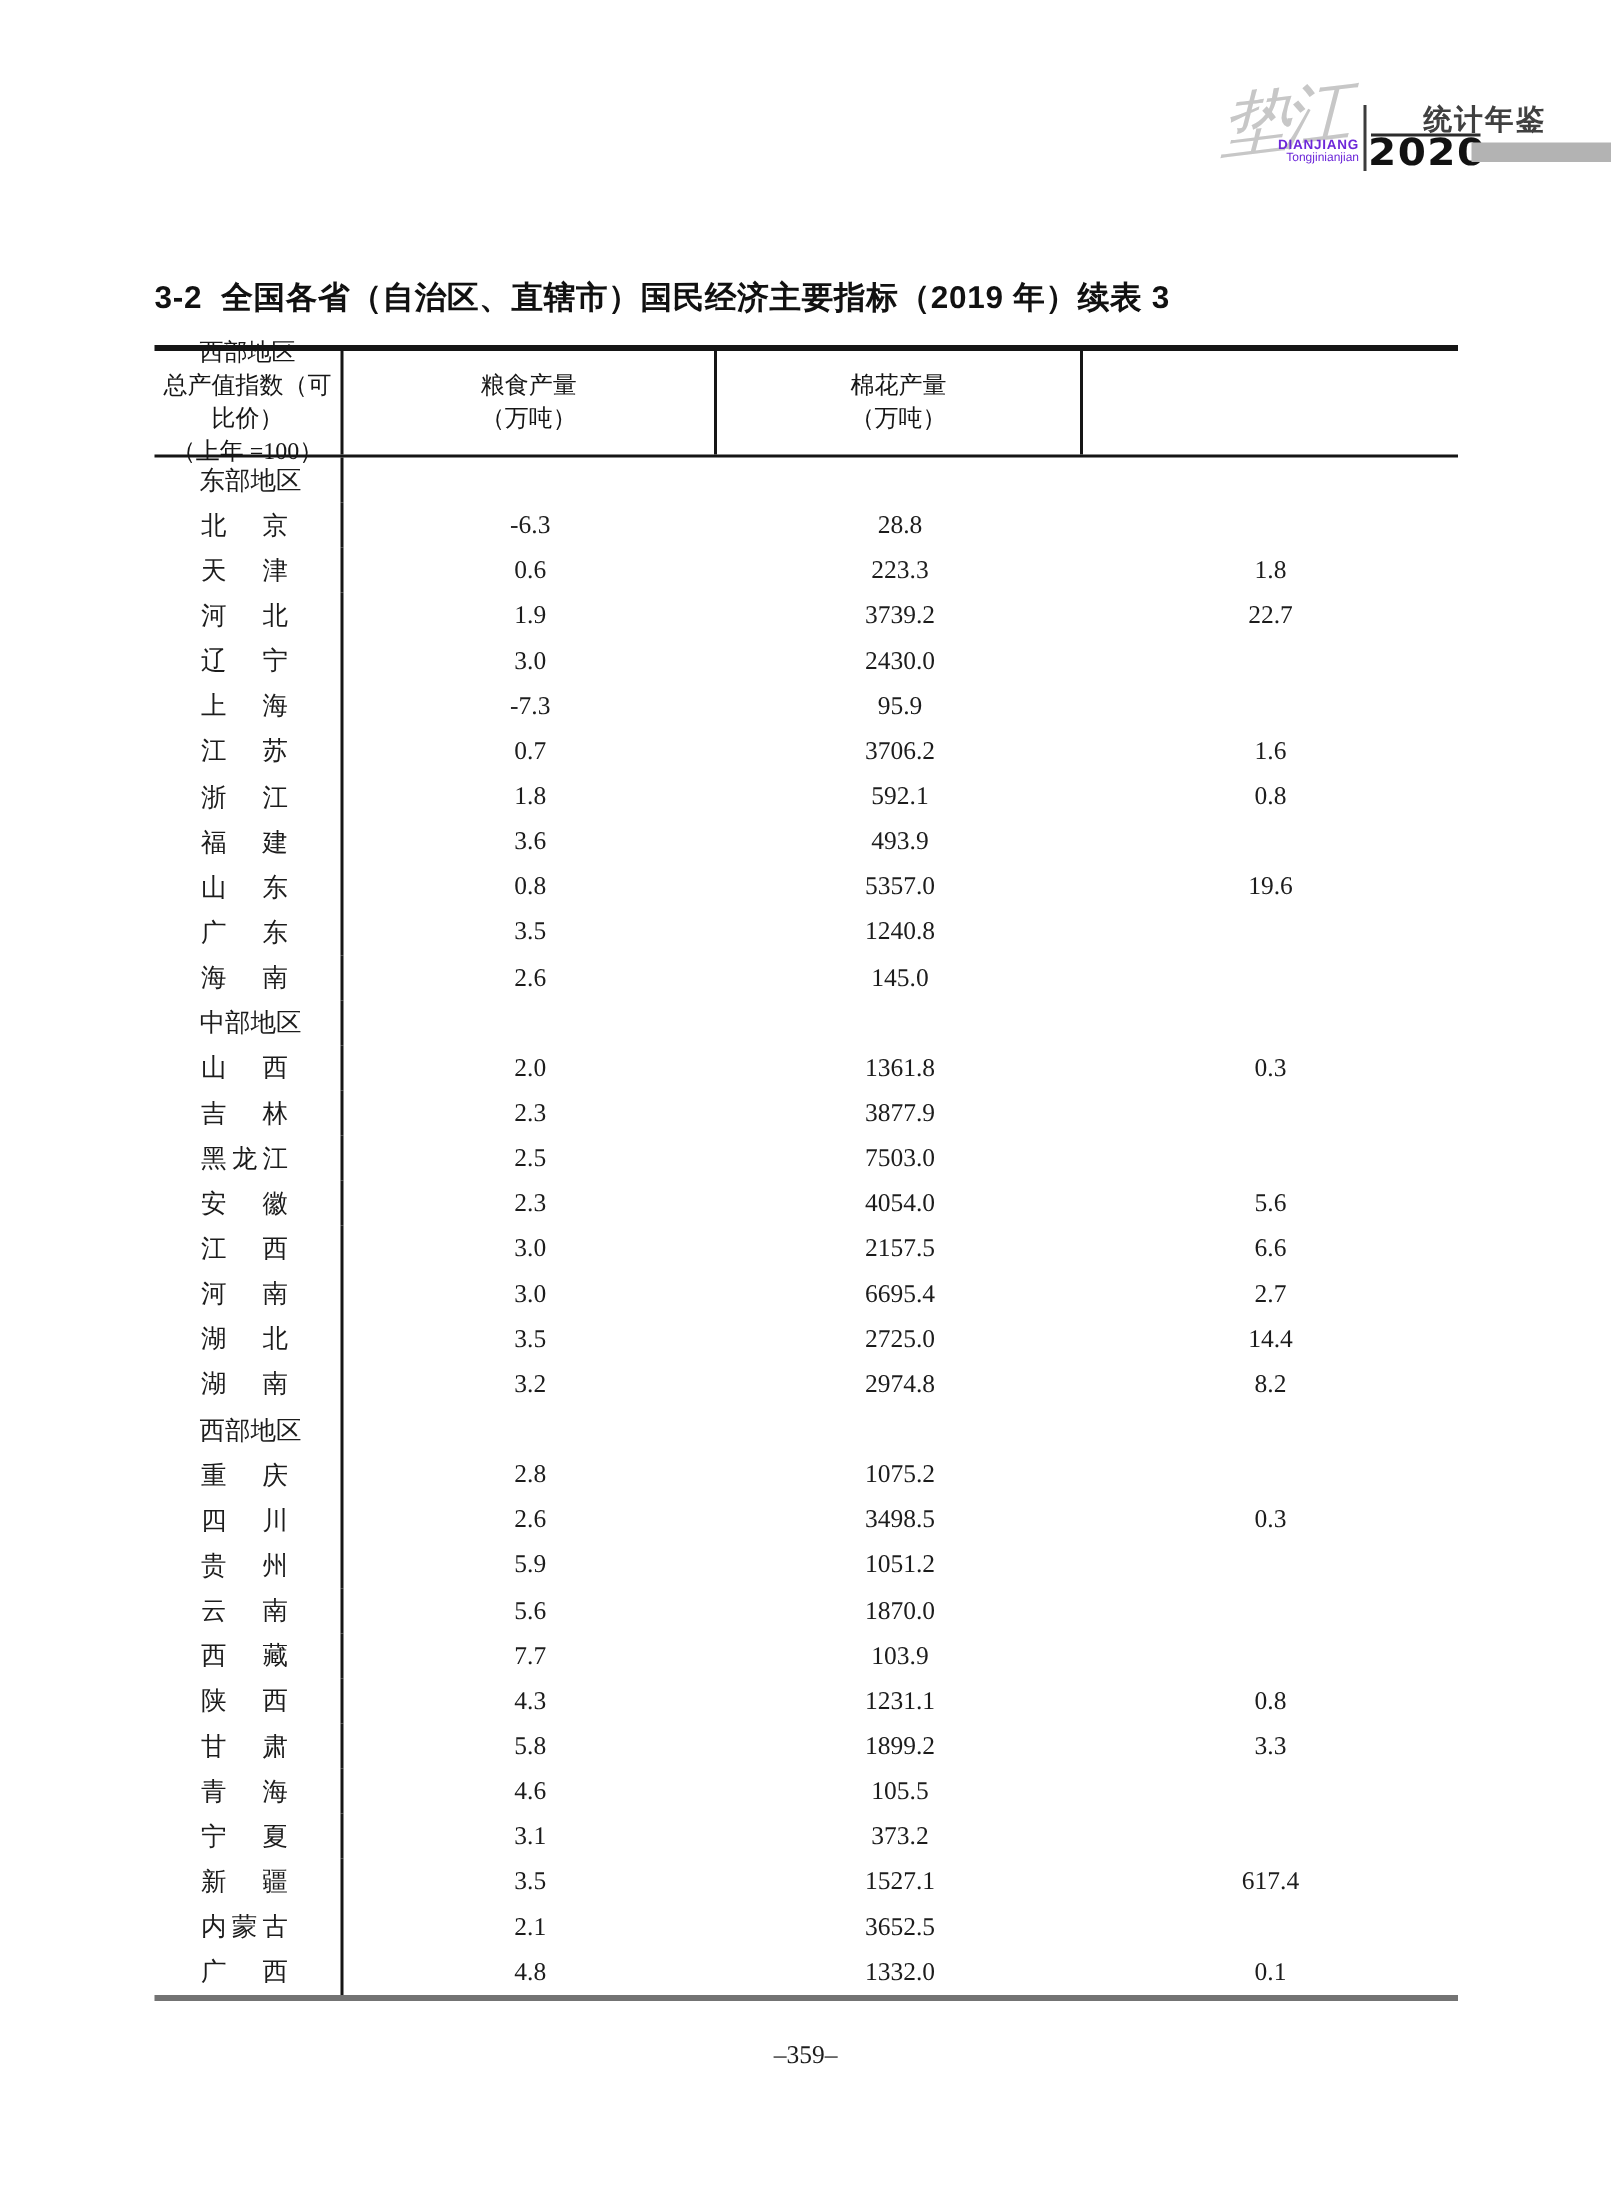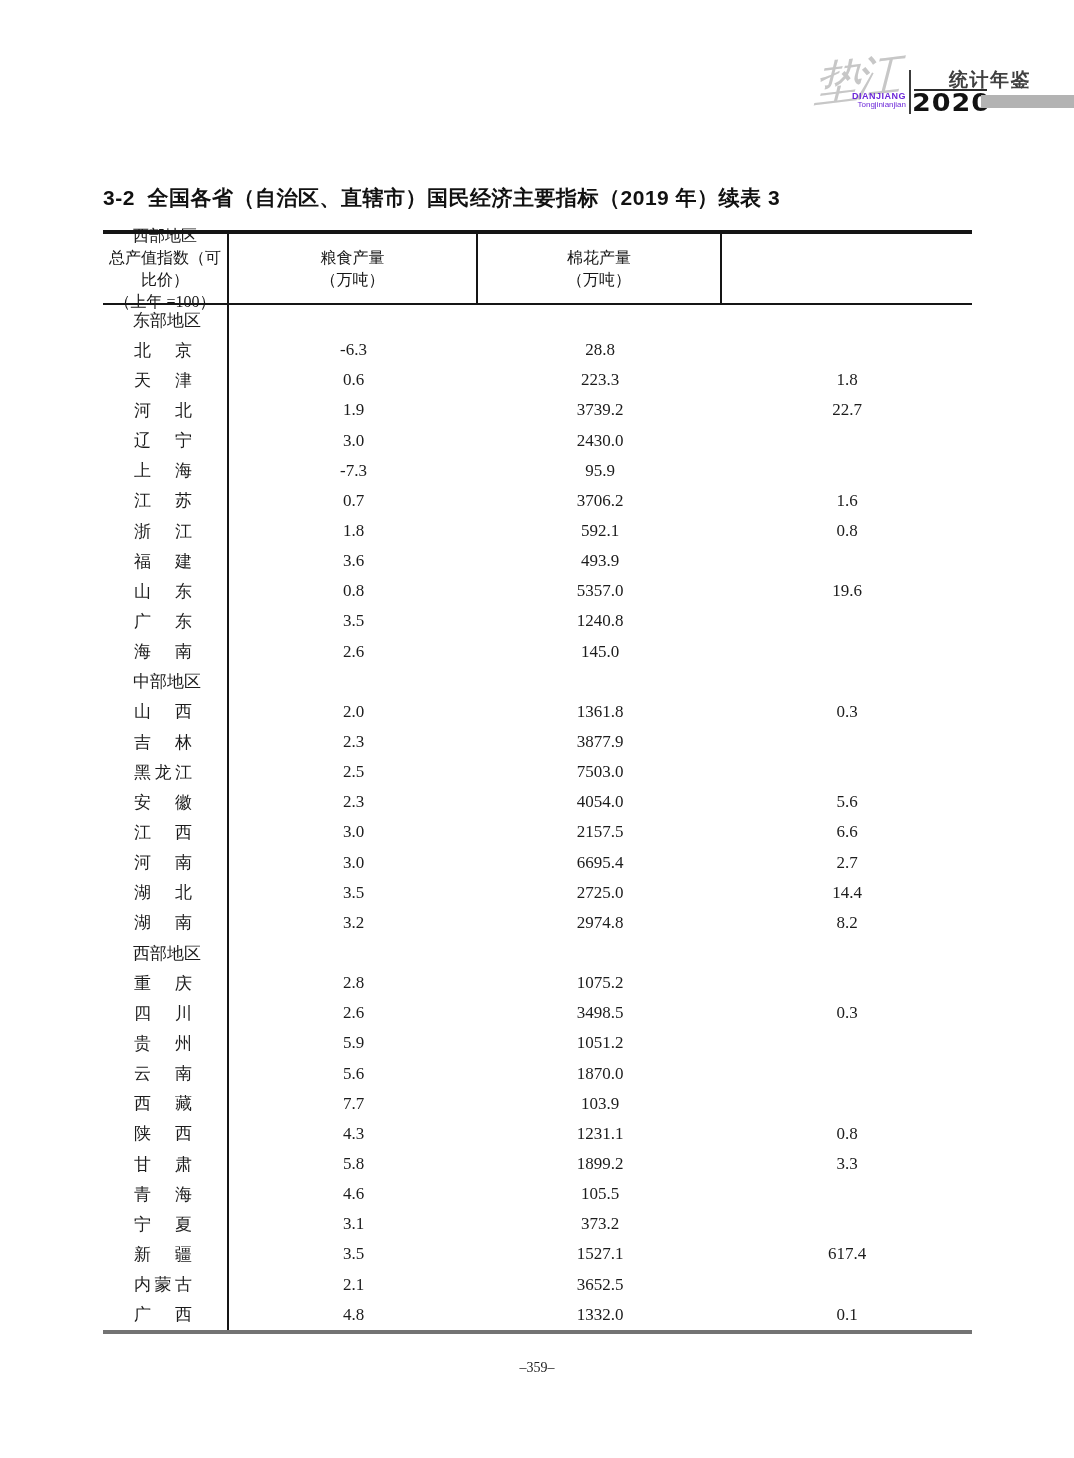--- a/index.html
+++ b/index.html
@@ -59,21 +59,21 @@
     border-right:2px solid #151515;padding-left:31px;
   }
   .region-name{font-size:17px;color:#1c1c1c;}
   .region-name.prov{display:flex;justify-content:space-between;width:58px;}
   .region-name.section{margin-left:-1px;white-space:nowrap;letter-spacing:0;}
   .cell-num{box-sizing:border-box;text-align:center;font-size:17px;color:#1c1c1c;}
   .cell-num.c0{width:249px;}
   .cell-num.c1{width:244px;}
   .cell-num.c2{flex:1;}
   
-  .footer{position:absolute;left:0;right:0;top:1360px;text-align:center;font-size:14px;color:#1c1c1c;}
+  .footer{position:absolute;left:0;right:0;top:1360px;text-align:center;font-size:17px;color:#1c1c1c;}
 </style>
 </head>
 <body>
 
 <div>
 
   <div>
     <div class="logo-callig">垫江</div>
     <div class="logo-en">
       <div class="l1">DIANJIANG</div>

